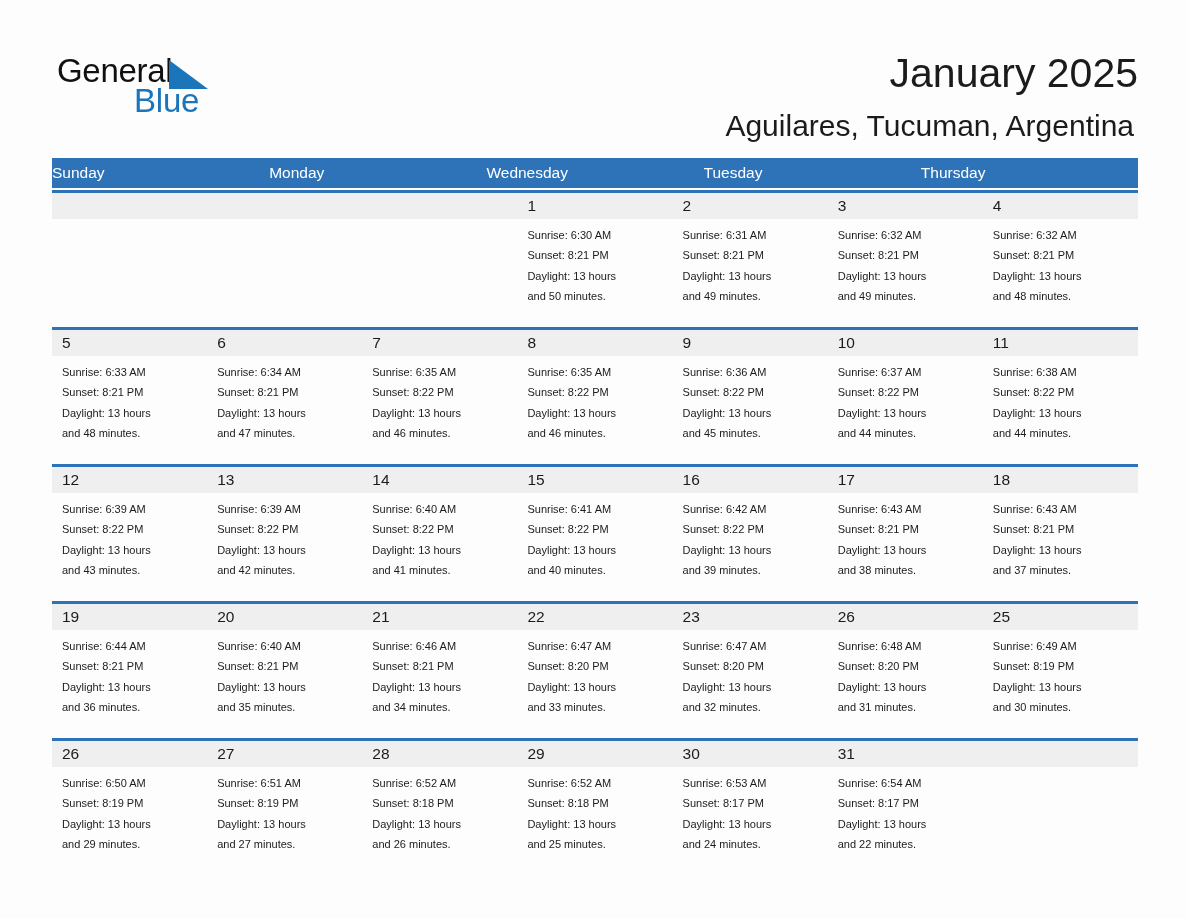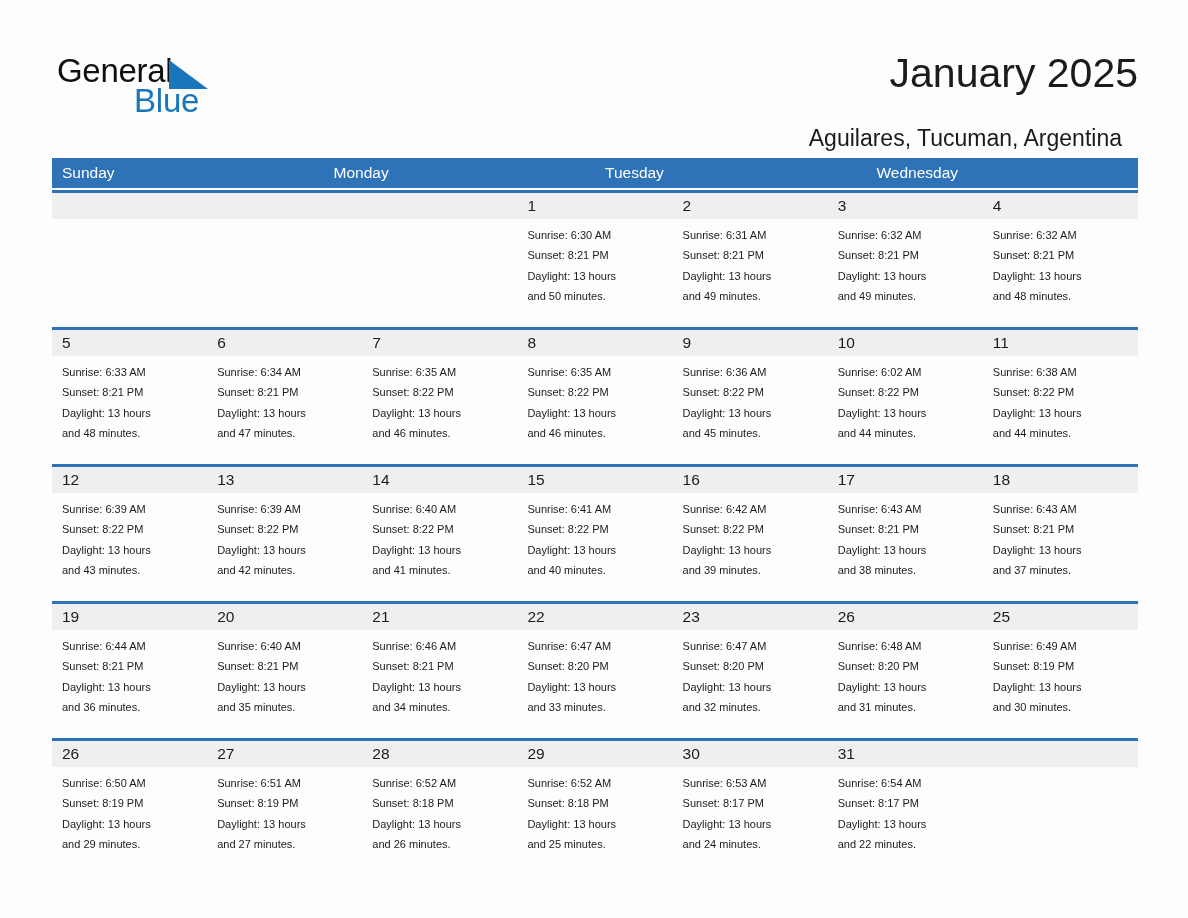--- a/index.html
+++ b/index.html
@@ -64,46 +64,45 @@
     color: #1b1b1b;
     text-align: right;
     line-height: 54px;
     white-space: nowrap;
     font-weight: normal;
     margin: 0;
   }
   .subtitle {
     position: absolute;
     right: 0; top: 60px;
-    font-size: 23px;
+    font-size: 30px;
     color: #1b1b1b;
     text-align: right;
     line-height: 32px;
     white-space: nowrap;
     font-weight: normal;
-    margin: 16px;
+    margin: 4px;
   }
 
   
   .cal {
     position: absolute;
     left: 52px; top: 158px;
     width: 1086px;
   }
   .weekhead {
     display: flex;
     background: #2e72b8;
     height: 30px;
   }
   .weekhead .wd {
     flex: 1 1 0;
     color: #ffffff;
     font-size: 15.5px;
     line-height: 30px;
-    padding-left: 10px;
     white-space: nowrap;
     overflow: hidden;
   }
 
   .week {
     position: relative;
     border-top: 3px solid #2e72b8;
     height: 132px;
     margin-top: 5px;
   }
@@ -156,22 +155,23 @@
     </div>
 
     <h1 class="title">January 2025</h1>
     <h2 class="subtitle">Aguilares, Tucuman, Argentina</h2>
   </div>
 
   <div class="cal">
     <div class="weekhead" id="weekhead">
         <div class="wd">Sunday</div>
         <div class="wd">Monday</div>
+        <div class="wd">Wednesday</div>
         <div class="wd">Tuesday</div>
-        <div class="wd">Wednesday</div>
+        <div class="wd">Thursday</div>
       </div>
     <div id="weeks-container">
         <div class="week">
           <div class="numberband"></div>
           <div class="daysrow">
             <div class="day empty">
               <div class="daynum"></div>
               <div class="daylines"></div>
             </div>
             <div class="day empty">
@@ -264,21 +264,21 @@
               <div class="daylines">
                 <div>Sunrise: 6:36 AM</div>
                 <div>Sunset: 8:22 PM</div>
                 <div>Daylight: 13 hours</div>
                 <div>and 45 minutes.</div>
               </div>
             </div>
             <div class="day">
               <div class="daynum">10</div>
               <div class="daylines">
-                <div>Sunrise: 6:02 AM</div>
+                <div>Sunrise: 6:37 AM</div>
                 <div>Sunset: 8:22 PM</div>
                 <div>Daylight: 13 hours</div>
                 <div>and 44 minutes.</div>
               </div>
             </div>
             <div class="day">
               <div class="daynum">11</div>
               <div class="daylines">
                 <div>Sunrise: 6:38 AM</div>
                 <div>Sunset: 8:22 PM</div>

